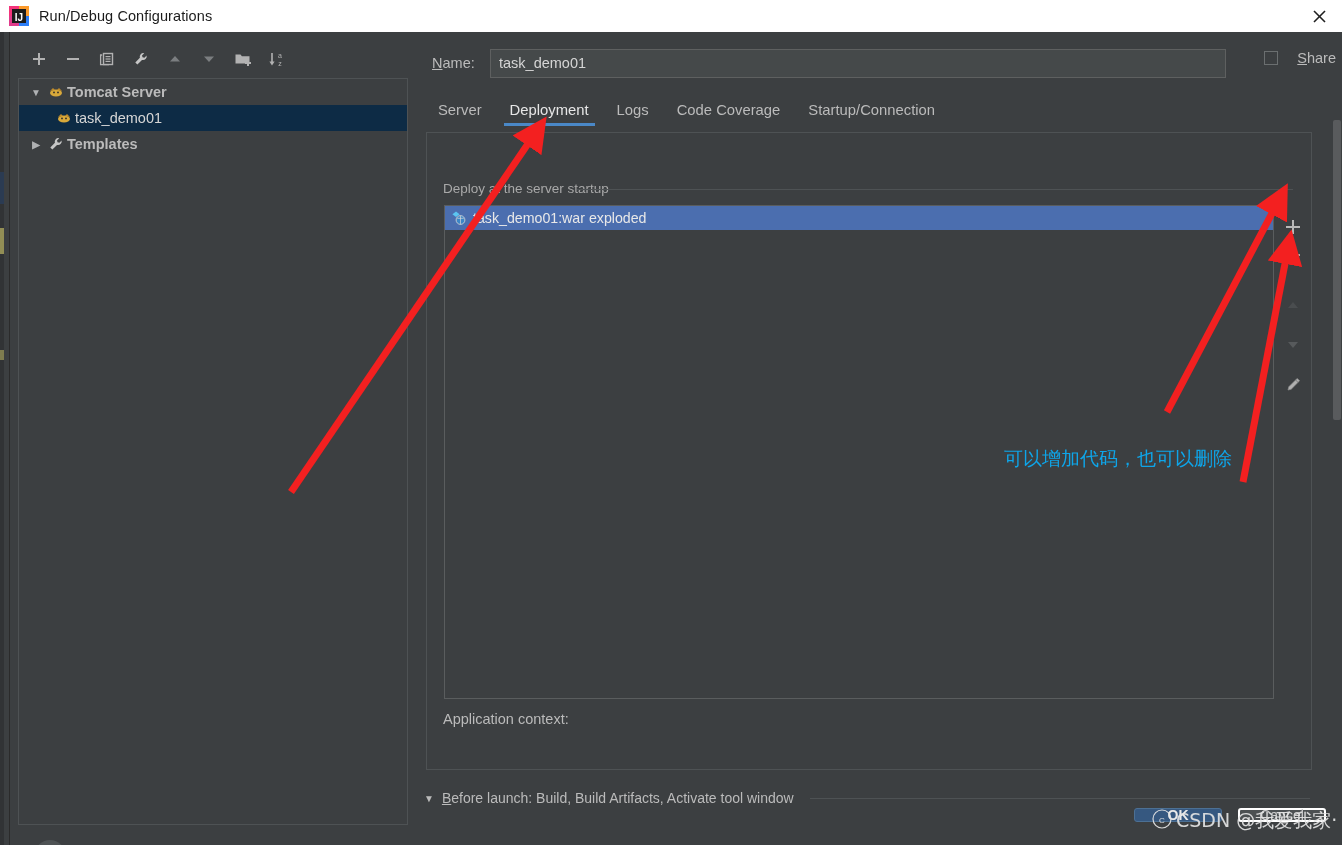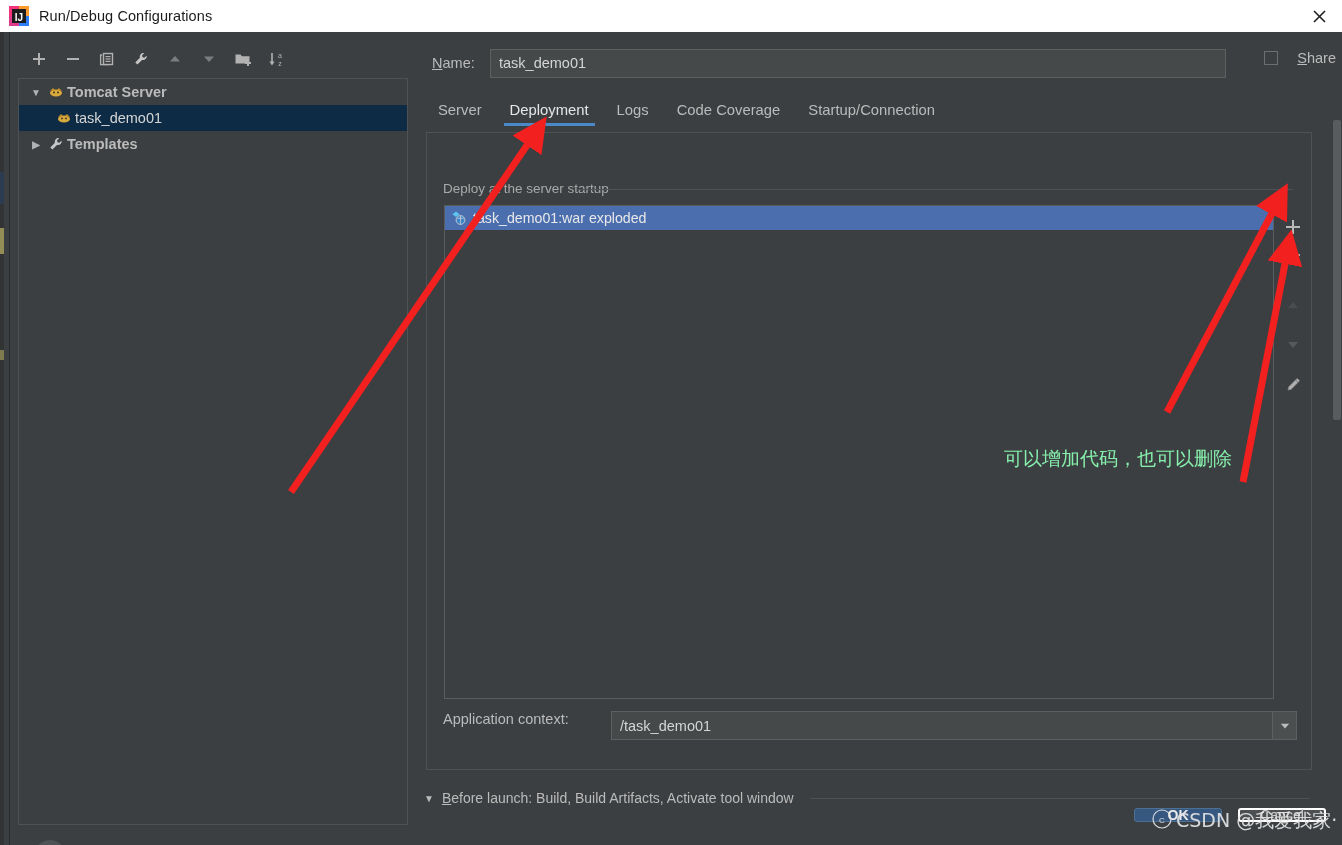--- a/index.html
+++ b/index.html
@@ -105,21 +105,21 @@
   .btn { width: 88px; height: 14px; border-radius: 3px; font-size: 14px; display: flex; align-items: center; justify-content: center; cursor: pointer; }
   .btn.primary { background: #365880; color: #e9e9e9; border: 1px solid #4c7094; font-weight: bold; }
   .btn.normal { background: #4c5052; color: #cfcfcf; border: 2px solid #ffffff; }
 
   
   .vscroll { position: absolute; right: 0; top: 88px; width: 10px; height: 720px; }
   .vscroll .thumb { position: absolute; left: 1px; top: 0; width: 8px; height: 300px; background: #595b5d; border-radius: 2px; }
 
   
   .anno { position: absolute; left: 0; top: 0; width: 1342px; height: 845px; pointer-events: none; }
-  .anno-text { position: absolute; color: #86efac; font-size: 19px; white-space: nowrap; font-family: "DejaVu Sans", sans-serif; }
+  .anno-text { position: absolute; color: #0ea5e9; font-size: 19px; white-space: nowrap; font-family: "DejaVu Sans", sans-serif; }
 
   
   .wm { position: absolute; display: flex; align-items: center; gap: 4px; color: #e4e4e4; font-size: 19px; opacity: .92; font-family: "DejaVu Sans", sans-serif; }
 </style>
 </head>
 <body>
 
 <div id="root">
 
   <div class="ide-strip">
@@ -309,28 +309,20 @@
         <span class="act" style="margin-top:12px">
           <svg width="18" height="18" viewBox="0 0 18 18">
             <path d="M13.2 2.4l2.4 2.4-8.4 8.4-3.2.8.8-3.2z" fill="#b0b0b0" stroke="#8c8c8c" stroke-width=".7"></path>
             <path d="M11.6 4l2.4 2.4" stroke="#707070" stroke-width=".8"></path>
           </svg>
         </span>
       </div>
 
       <div class="ctxrow">
         <span class="ctxlabel">Application context:</span>
-        <span class="ctxcombo">
-          <span class="val">/task_demo01</span>
-          <span class="arrow">
-            <svg width="10" height="8" viewBox="0 0 10 8">
-                <polygon points="5,6.5 0.8,1.8 9.2,1.8" fill="#bdbdbd"></polygon>
-              </svg>
-          </span>
-        </span>
       </div>
     </div>
 
     <div class="beforelaunch">
       <span class="bl-twisty">▼</span>
       <span class="bl-text"><u>B</u>efore launch: Build, Build Artifacts, Activate tool window</span>
       <span class="bl-line"></span>
     </div>
 
     <div class="footer-btns">

